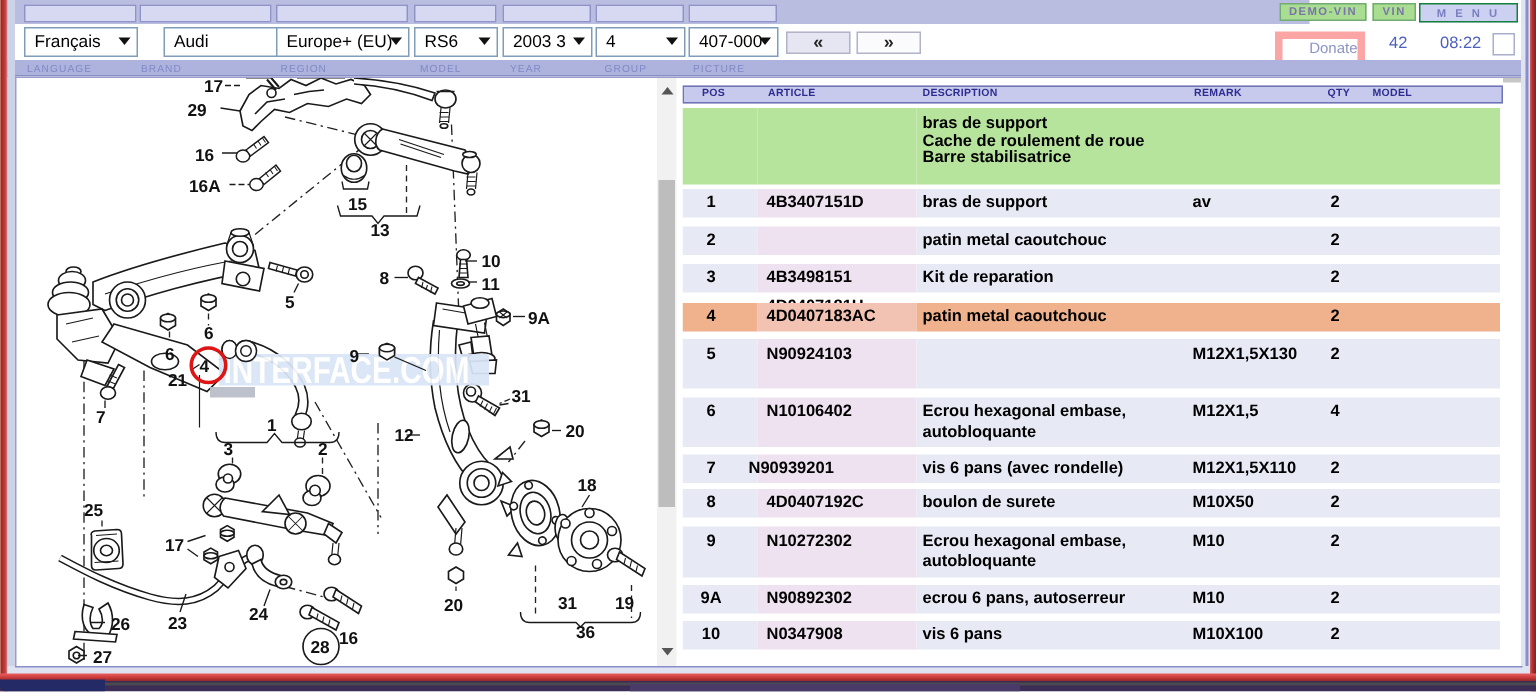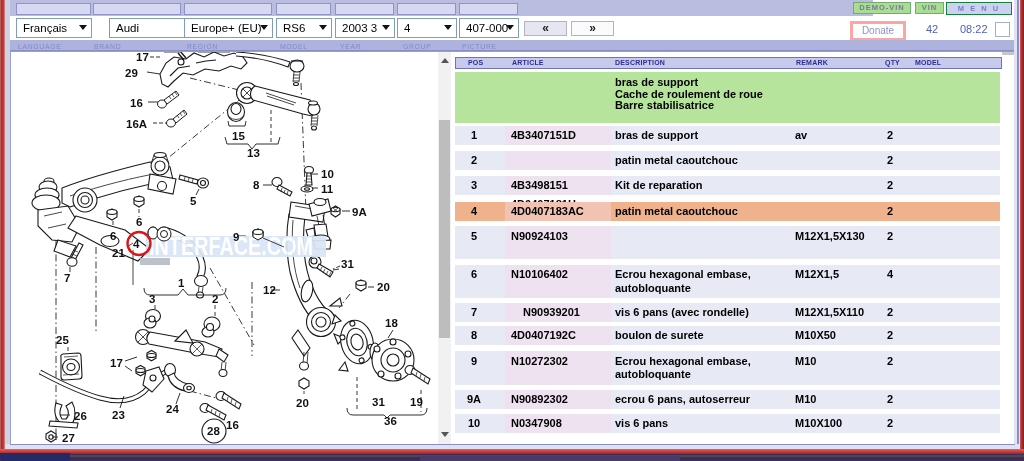--- a/index.html
+++ b/index.html
@@ -26,22 +26,22 @@
   color:#7b74a8;font-size:7.5px;font-weight:bold;text-align:center;line-height:10px;letter-spacing:1px;}
 #menu-btn{position:absolute;top:2px;height:11px;background:#cdd1f1;border:1px solid #15803d;
   color:#7a7fc0;font-size:7.5px;font-weight:bold;text-align:center;line-height:11px;letter-spacing:2px;}
 #row2{left:5px;top:16px;width:1009px;height:24px;background:#ffffff;}
 .dd{position:absolute;top:2px;height:18px;background:#fff;border:1px solid #7f9db9;
   font-size:11.5px;color:#000;line-height:18px;padding-left:6px;box-sizing:content-box;}
 .dd .ar{position:absolute;right:4px;top:6px;width:0;height:0;border-left:4px solid transparent;
   border-right:4px solid transparent;border-top:5px solid #111;}
 .navb{position:absolute;top:5px;height:13px;border:1px solid #b2b2c8;color:#222;
   font-size:12px;font-weight:bold;text-align:center;line-height:12px;}
-#donate{position:absolute;left:845px;top:5px;width:50px;height:14px;border:3px solid #fca5a5;
-  color:#8d94c4;font-size:10px;text-align:center;line-height:14px;}
+#donate{position:absolute;left:845px;top:5px;width:50px;height:14px;border:5px solid #fca5a5;
+  color:#8d94c4;font-size:10px;text-align:right;line-height:14px;}
 .blu{position:absolute;top:7px;color:#4d5fc0;font-size:11px;}
 #whitebox{position:absolute;left:990px;top:6px;width:13px;height:13px;border:1px solid #a8aecc;background:#fff;}
 #row3{left:5px;top:40px;width:1009px;height:10px;background:#aeb3de;border-bottom:1px solid #8a8ec6;}
 .lbl{position:absolute;top:2.5px;color:#8289c5;font-size:6.8px;letter-spacing:0.7px;}
 
 #paneborder{left:10px;top:51px;width:1005px;height:394px;border-top:1px solid #9a9ec9;border-left:1px solid #9a9ec9;background:#fff;}
 
 #dsb{left:438px;top:52px;width:13px;height:392px;background:#f1f1f1;}
 #dsb .thumb{position:absolute;left:1px;top:68px;width:11px;height:218px;background:#bdbdbd;}
 
@@ -192,21 +192,21 @@
     <div class="t" style="left:160px;top:3.5px;line-height:13.5px;">Ecrou hexagonal embase,
 autobloquante</div>
     <div class="t" style="left:340px;top:3.5px;">M12X1,5</div>
     <div class="t" style="left:427px;top:3.5px;width:16px;text-align:center;">4</div>
   </div>
   <div class="trow bgA" style="top:247.5px;height:19px;">
     <div class="cpos"></div>
       <div class="cart"></div>
       <div class="crest"></div>
     <div class="t" style="left:0px;top:3.0px;width:38px;text-align:center;">7</div>
-    <div class="t" style="left:68px;top:3.0px;">N90939201</div>
+    <div class="t" style="left:44px;top:3.0px;">N90939201</div>
     <div class="t" style="left:160px;top:3.0px;">vis 6 pans (avec rondelle)</div>
     <div class="t" style="left:340px;top:3.0px;">M12X1,5X110</div>
     <div class="t" style="left:427px;top:3.0px;width:16px;text-align:center;">2</div>
   </div>
   <div class="trow bgA" style="top:271.0px;height:19px;">
     <div class="cpos"></div>
       <div class="cart"></div>
       <div class="crest"></div>
     <div class="t" style="left:0px;top:3.0px;width:38px;text-align:center;">8</div>
     <div class="t" style="left:56px;top:3.0px;">4D0407192C</div>

